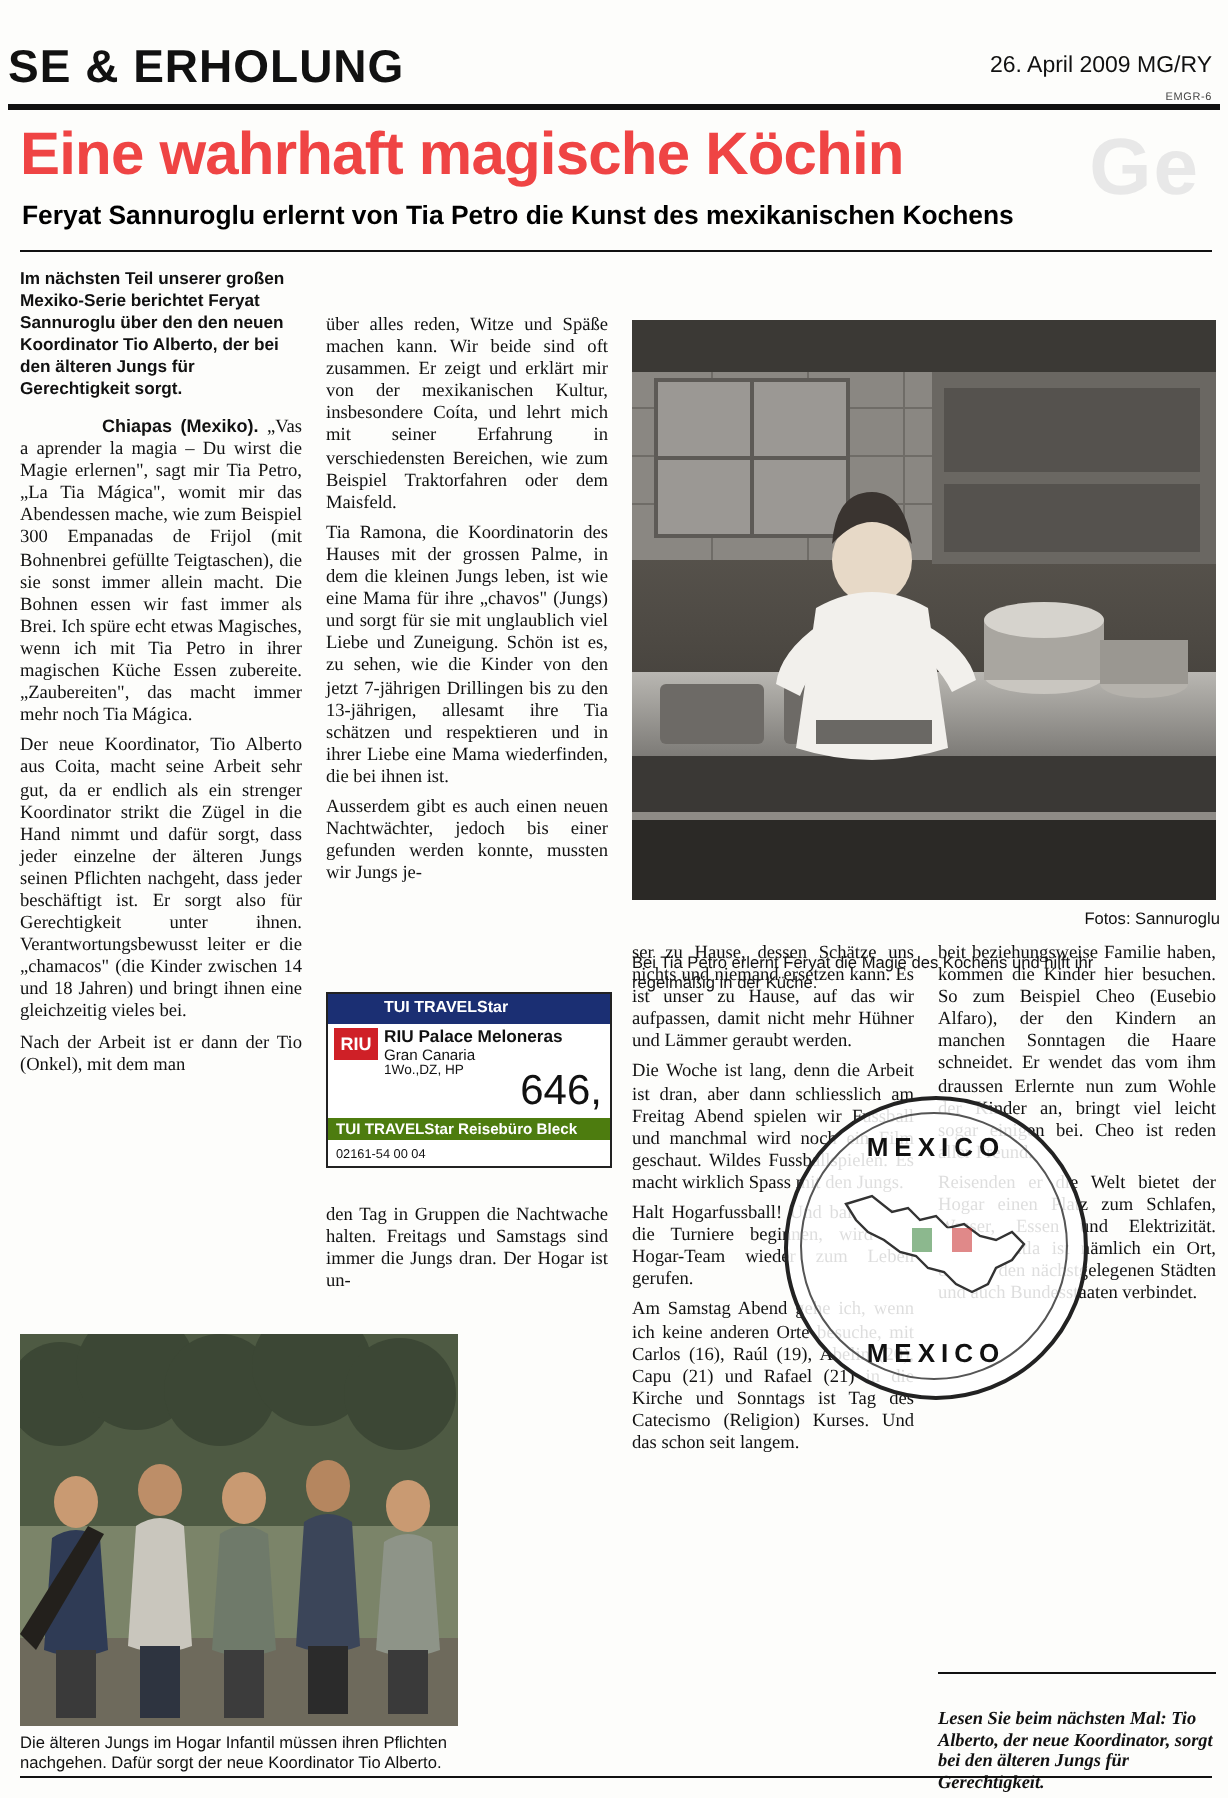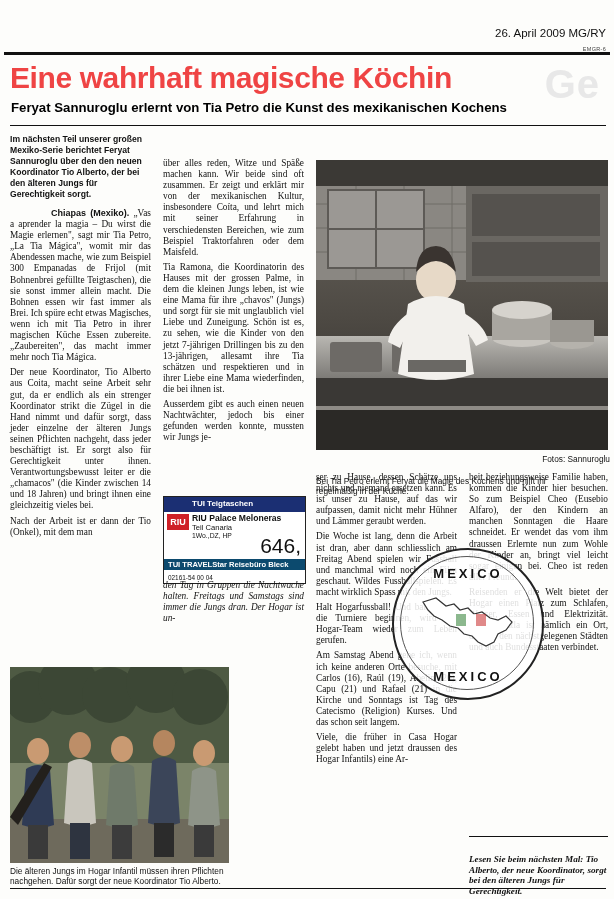--- a/index.html
+++ b/index.html
@@ -201,21 +201,21 @@
     font-family: "Liberation Sans", sans-serif;
     font-size: 6.8px; color: #111;
   }
   .ad-price {
     position: absolute; right: 4px; top: 22px;
     font-family: "Liberation Sans", sans-serif;
     font-weight: normal; font-size: 21px; color: #111; margin-top: 15px;
   }
   .ad-bar {
     position: absolute; left: 0; bottom: 13px; width: 141px; height: 11px;
-    background: #0c4a6e;
+    background: #4d7c0f;
   }
   .ad-bar span {
     position: absolute; left: 4px; top: 1px;
     font-family: "Liberation Sans", sans-serif;
     font-weight: bold; font-size: 7.6px; color: #fff;
   }
   .ad-foot {
     position: absolute; left: 4px; bottom: 2px;
     font-family: "Liberation Sans", sans-serif;
     font-size: 6.4px; color: #111;
@@ -278,20 +278,21 @@
   }
 </style>
 </head>
 <body>
 
 <div class="page">
 
   <div class="ghost">Ge</div>
 
   <div class="masthead">
+    <div class="masthead-title">SE &amp; ERHOLUNG</div>
     <div class="masthead-date">26. April 2009 MG/RY</div>
     <div class="masthead-code">EMGR-6</div>
   </div>
   <div class="rule-thick"></div>
 
   <div class="headline">Eine wahrhaft magische Köchin</div>
   <div class="subhead">Feryat Sannuroglu erlernt von Tia Petro die Kunst des mexikanischen Kochens</div>
   <div class="rule-thin"></div>
 
   <div class="col col-1">
@@ -307,33 +308,33 @@
   <div class="col col-2">
     <p>über alles reden, Witze und Späße machen kann. Wir beide sind oft zusammen. Er zeigt und erklärt mir von der mexikanischen Kultur, insbesondere Coíta, und lehrt mich mit seiner Erfahrung in verschiedensten Bereichen, wie zum Beispiel Traktorfahren oder dem Maisfeld.</p>
     <p style="height:4px"></p>
     <p>Tia Ramona, die Koordinatorin des Hauses mit der grossen Palme, in dem die kleinen Jungs leben, ist wie eine Mama für ihre „chavos" (Jungs) und sorgt für sie mit unglaublich viel Liebe und Zuneigung. Schön ist es, zu sehen, wie die Kinder von den jetzt 7-jährigen Drillingen bis zu den 13-jährigen, allesamt ihre Tia schätzen und respektieren und in ihrer Liebe eine Mama wiederfinden, die bei ihnen ist.</p>
     <p style="height:4px"></p>
     <p>Ausserdem gibt es auch einen neuen Nachtwächter, jedoch bis einer gefunden werden konnte, mussten wir Jungs je-</p>
   </div>
 
   <div class="ad">
     <div class="ad-top"></div>
-    <div class="ad-travelstar">TUI Teigtaschen</div>
+    <div class="ad-travelstar">TUI TRAVELStar</div>
     <div class="ad-riu">RIU</div>
     <div class="ad-hotel">RIU Palace Meloneras</div>
-    <div class="ad-sub">Teil Canaria</div>
+    <div class="ad-sub">Gran Canaria</div>
     <div class="ad-sub2">1Wo.,DZ, HP</div>
     <div class="ad-price">646,</div>
     <div class="ad-bar">
         <span>TUI TRAVELStar Reisebüro Bleck</span>
       </div>
     <div class="ad-foot">02161-54 00 04</div>
   </div>
 
-  <div class="col" style="left:163px; top:580px; width:141px;font-style:italic;">
+  <div class="col" style="left:163px; top:603px; width:141px;">
     <p>den Tag in Gruppen die Nachtwache halten. Freitags und Samstags sind immer die Jungs dran. Der Hogar ist un-</p>
   </div>
 
   <div class="photo photo-kitchen">
     <svg width="292" height="290" viewBox="0 0 292 290">
       <defs>
         <linearGradient id="kbg" x1="0" y1="0" x2="0" y2="1">
           <stop offset="0%" stop-color="#6f6a63"></stop>
           <stop offset="55%" stop-color="#4d4943"></stop>
           <stop offset="100%" stop-color="#2c2a27"></stop>
@@ -399,21 +400,20 @@
 
   <div class="col col-3">
     <p>ser zu Hause, dessen Schätze uns nichts und niemand ersetzen kann. Es ist unser zu Hause, auf das wir aufpassen, damit nicht mehr Hühner und Lämmer geraubt werden.</p>
     <p style="height:4px"></p>
     <p>Die Woche ist lang, denn die Arbeit ist dran, aber dann schliesslich am Freitag Abend spielen wir Fussball und manchmal wird noch ein Film geschaut. Wildes Fussballspielen. Es macht wirklich Spass mit den Jungs.</p>
     <p style="height:4px"></p>
     <p>Halt Hogarfussball! Und bald, wenn die Turniere beginnen, wird das Hogar-Team wieder zum Leben gerufen.</p>
     <p style="height:4px"></p>
     <p>Am Samstag Abend gehe ich, wenn ich keine anderen Orte besuche, mit Carlos (16), Raúl (19), Abelin (20), Capu (21) und Rafael (21) in die Kirche und Sonntags ist Tag des Catecismo (Religion) Kurses. Und das schon seit langem.</p>
     <p style="height:4px"></p>
-    <p>Viele, die früher in Casa Hogar gelebt haben und jetzt draussen des Hogar Infantils) eine Ar-</p>
   </div>
 
   <div class="col col-4">
     <p>beit beziehungsweise Familie haben, kommen die Kinder hier besuchen. So zum Beispiel Cheo (Eusebio Alfaro), der den Kindern an manchen Sonntagen die Haare schneidet. Er wendet das vom ihm draussen Erlernte nun zum Wohle der Kinder an, bringt viel leicht sogar einigen bei. Cheo ist reden aller Freund.</p>
     <p style="height:4px"></p>
     <p>Reisenden er die Welt bietet der Hogar einen Platz zum Schlafen, Wasser, Essen und Elektrizität. Ocozocoautla ist nämlich ein Ort, der mit den nächstgelegenen Städten und auch Bundesstaaten verbindet.</p>
   </div>
 
   <div class="stamp">
     <div class="stamp-inner"></div>

